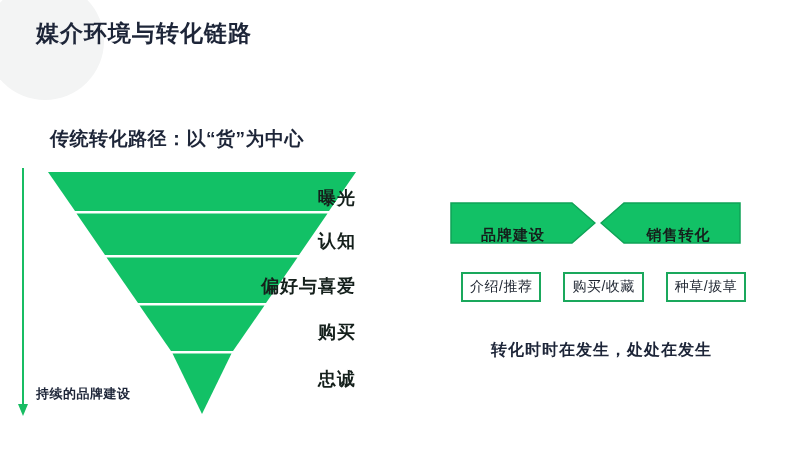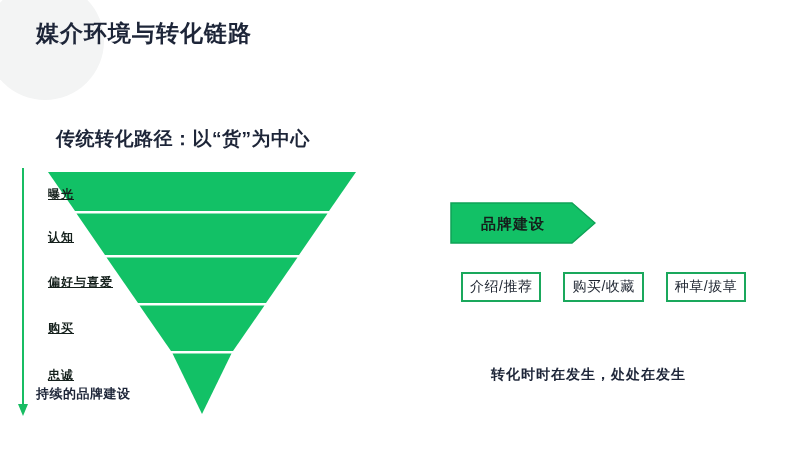--- a/index.html
+++ b/index.html
@@ -44,43 +44,42 @@
 
   
   .col-heading {
     position: absolute;
     font-size: 19px;
     font-weight: bold;
     letter-spacing: 0.5px;
     color: #1d2538;
     white-space: nowrap;
   }
-  .col-heading.left  { left: 50px;  top: 126px; margin-left: 6px; }
+  .col-heading.left  { left: 50px;  top: 126px; }
   .col-heading.right { left: 436px; top: 131px; }
 
   
   .funnel-wrap {
     position: absolute;
     left: 48px;
     top: 172px;
     width: 308px;
     height: 242px;
   }
   .funnel-svg { display: block; }
   .funnel-label {
     position: absolute;
     left: 0;
     width: 308px;
-    text-align: left;
-    font-size: 12px;
+    text-align: right;
+    font-size: 18px;
     font-weight: bold;
     color: #15201c;
     letter-spacing: 1px;
     pointer-events: none;
-    text-decoration: underline;
   }
   .fl0 { top: 14px;  }
   .fl1 { top: 57px;  }
   .fl2 { top: 102px; }
   .fl3 { top: 148px; }
   .fl4 { top: 195px; }
 
   
   .vert-arrow {
     position: absolute;
@@ -102,21 +101,21 @@
 
   
   .chev {
     position: absolute;
     top: 202px;
     height: 42px;
   }
   .chev svg { display: block; }
   .chev-label {
     position: absolute;
-    top: 1px;
+    top: 12px;
     height: 42px;
     line-height: 42px;
     font-size: 15px;
     font-weight: bold;
     color: #15201c;
     letter-spacing: 1px;
     text-align: center;
     pointer-events: none;
   }
   .chev-left  { left: 450px; width: 146px; }
@@ -140,26 +139,25 @@
     letter-spacing: 0.5px;
     padding: 4px 7px 5px 7px;
     line-height: 17px;
     white-space: nowrap;
   }
 
   .caption {
     position: absolute;
     left: 491px;
     top: 340px;
-    font-size: 14px;
-    font-weight: bold;
-    color: #1d2538;
-    letter-spacing: 1px;
-    white-space: nowrap;
-    margin-top: 26px;
+    font-size: 16px;
+    font-weight: bold;
+    color: #1d2538;
+    letter-spacing: 1px;
+    white-space: nowrap;
   }
 </style>
 </head>
 <body>
 
 <div id="slide">
 
   <div class="deco-circle"></div>
 
   <div class="slide-title">媒介环境与转化链路</div>
@@ -197,20 +195,26 @@
   </div>
 
 
   <div class="chev chev-left">
     <svg width="146" height="42" viewBox="0 0 146 42">
       <polygon points="1,1 122,1 145,21 122,41 1,41" fill="#12c166" stroke="#0fa357" stroke-width="1.5"></polygon>
     </svg>
     <div class="chev-label">品牌建设</div>
   </div>
 
+  <div class="chev chev-right">
+    <svg width="141" height="42" viewBox="0 0 141 42">
+      <polygon points="140,1 24,1 1,21 24,41 140,41" fill="#12c166" stroke="#0fa357" stroke-width="1.5"></polygon>
+    </svg>
+    <div class="chev-label">销售转化</div>
+  </div>
 
   <div class="tag-row">
     <div class="tag-box">介绍/推荐</div>
     <div class="tag-box">购买/收藏</div>
     <div class="tag-box">种草/拔草</div>
   </div>
 
   <div class="caption">转化时时在发生，处处在发生</div>
 
 </div>

